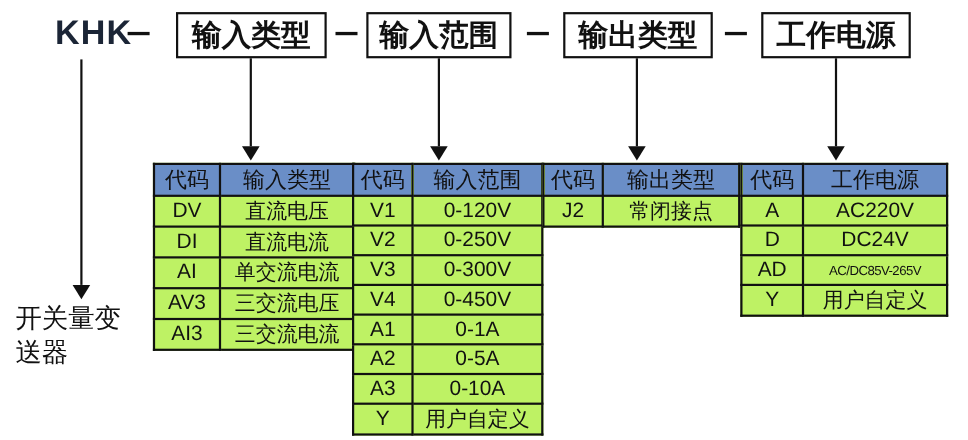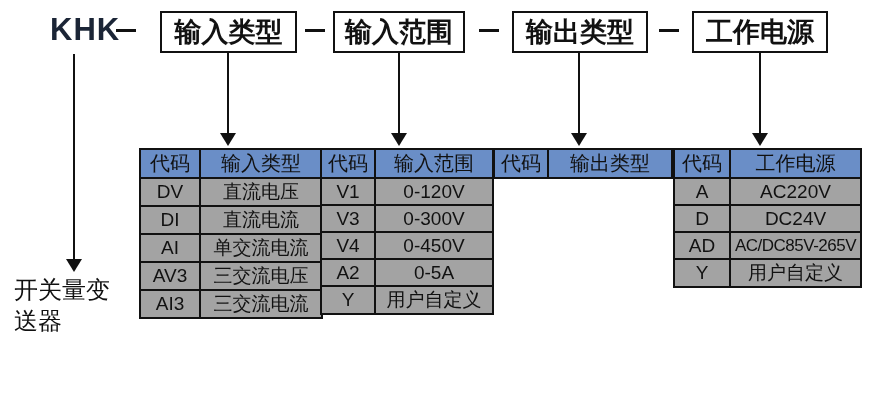--- a/index.html
+++ b/index.html
@@ -61,33 +61,33 @@
   .product-desc {
     position: absolute; left: 14px; top: 274px; width: 120px;
     font-size: 24px; line-height: 31px;
     white-space: nowrap;
   }
 
   
   .code-table {
     position: absolute; top: 148px;
     border-collapse: collapse; table-layout: fixed;
-    background: #a3a3a3;
+    background: #bef264;
   }
   .code-table th, .code-table td {
     border: 2px solid #111111;
     padding: 0; text-align: center; vertical-align: middle;
     white-space: nowrap; overflow: hidden;
   }
   .code-table th {
     height: 27px; font-size: 20px; font-weight: normal;
     background: #6a8ec7;
   }
   .code-table td { height: 25px; font-size: 19px; margin-top: 48px; }
-  .code-table td.condensed { font-size: 17px; letter-spacing: -0.5px; }
+  .code-table td.condensed { font-size: 12px; letter-spacing: -0.5px; }
 
   .t1 { left: 139px; } .t1 .col-code { width: 58px; } .t1 .col-val { width: 120px; }
   .t2 { left: 320px; } .t2 .col-code { width: 52px; } .t2 .col-val { width: 116px; }
   .t3 { left: 493px; } .t3 .col-code { width: 52px; } .t3 .col-val { width: 122px; }
   .t4 { left: 673px; } .t4 .col-code { width: 54px; } .t4 .col-val { width: 129px; }
 </style>
 </head>
 <body>
 
 <div class="canvas">
@@ -161,45 +161,61 @@
           <th class="col-code">代码</th>
           <th class="col-val">输入范围</th>
         </tr>
       </thead>
       <tbody>
         <tr>
           <td class="col-code">V1</td>
           <td class="col-val">0-120V</td>
         </tr>
         <tr>
+          <td class="col-code">V2</td>
+          <td class="col-val">0-250V</td>
+        </tr>
+        <tr>
           <td class="col-code">V3</td>
           <td class="col-val">0-300V</td>
         </tr>
         <tr>
           <td class="col-code">V4</td>
           <td class="col-val">0-450V</td>
         </tr>
         <tr>
+          <td class="col-code">A1</td>
+          <td class="col-val">0-1A</td>
+        </tr>
+        <tr>
           <td class="col-code">A2</td>
           <td class="col-val">0-5A</td>
         </tr>
         <tr>
+          <td class="col-code">A3</td>
+          <td class="col-val">0-10A</td>
+        </tr>
+        <tr>
           <td class="col-code">Y</td>
           <td class="col-val">用户自定义</td>
         </tr>
       </tbody>
     </table>
   <table class="code-table t3">
       <thead>
         <tr>
           <th class="col-code">代码</th>
           <th class="col-val">输出类型</th>
         </tr>
       </thead>
       <tbody>
+        <tr>
+          <td class="col-code">J2</td>
+          <td class="col-val">常闭接点</td>
+        </tr>
       </tbody>
     </table>
   <table class="code-table t4">
       <thead>
         <tr>
           <th class="col-code">代码</th>
           <th class="col-val">工作电源</th>
         </tr>
       </thead>
       <tbody>

